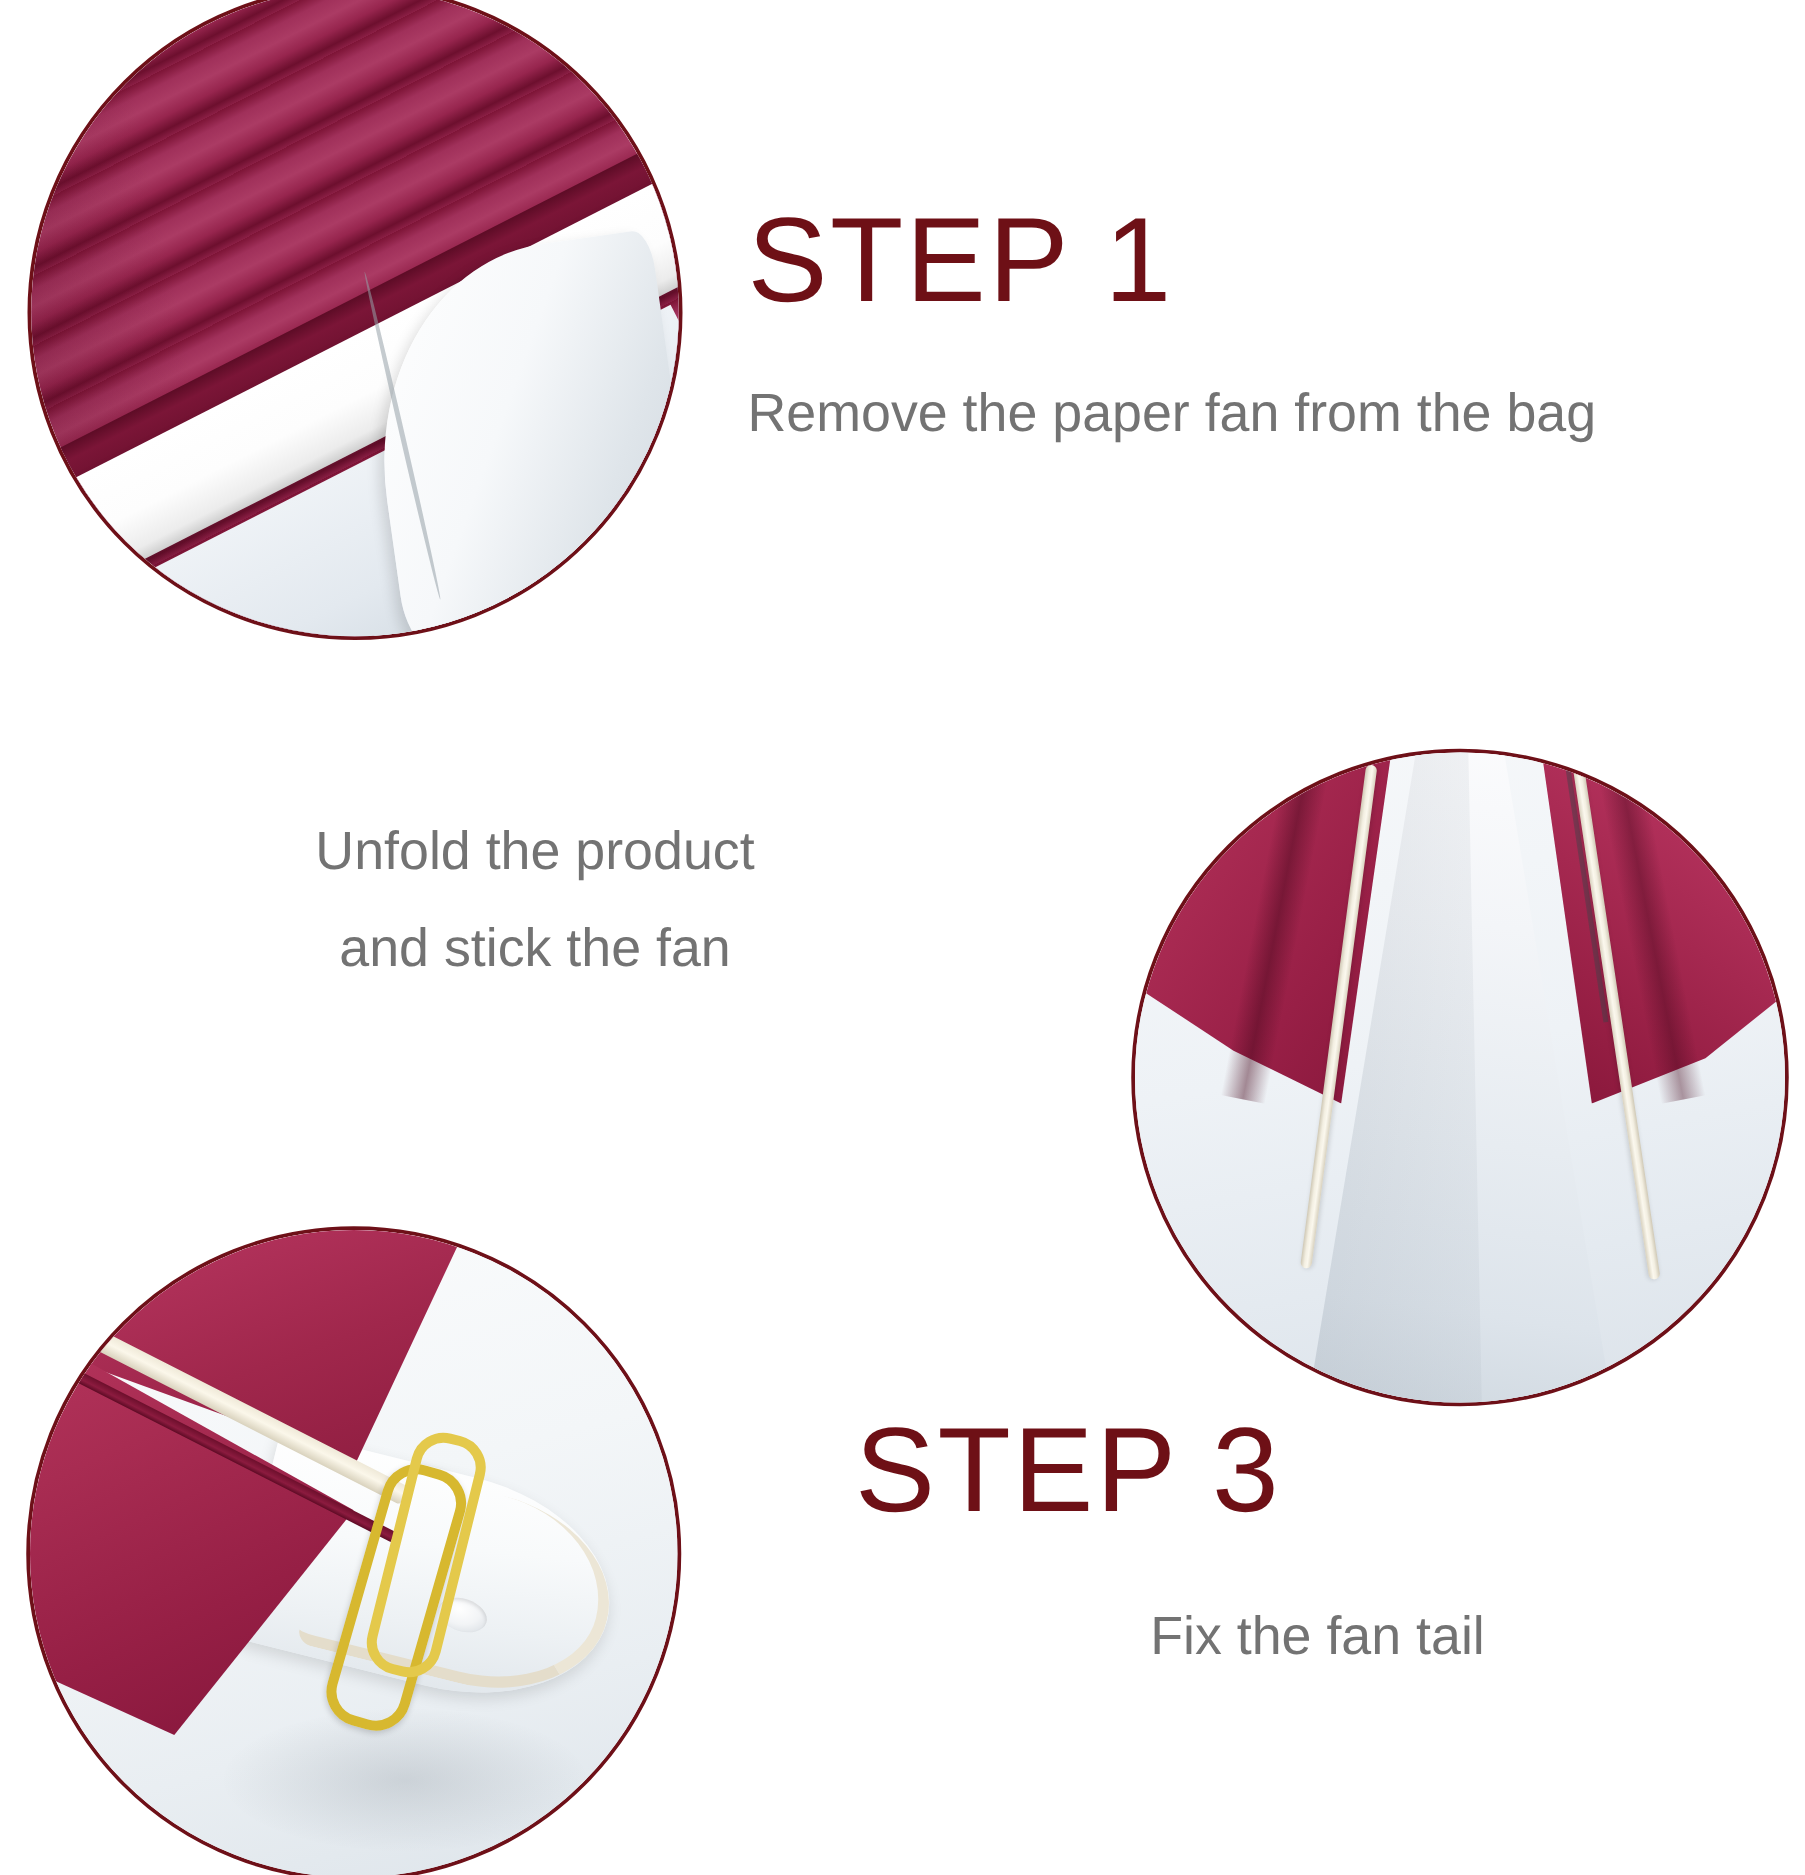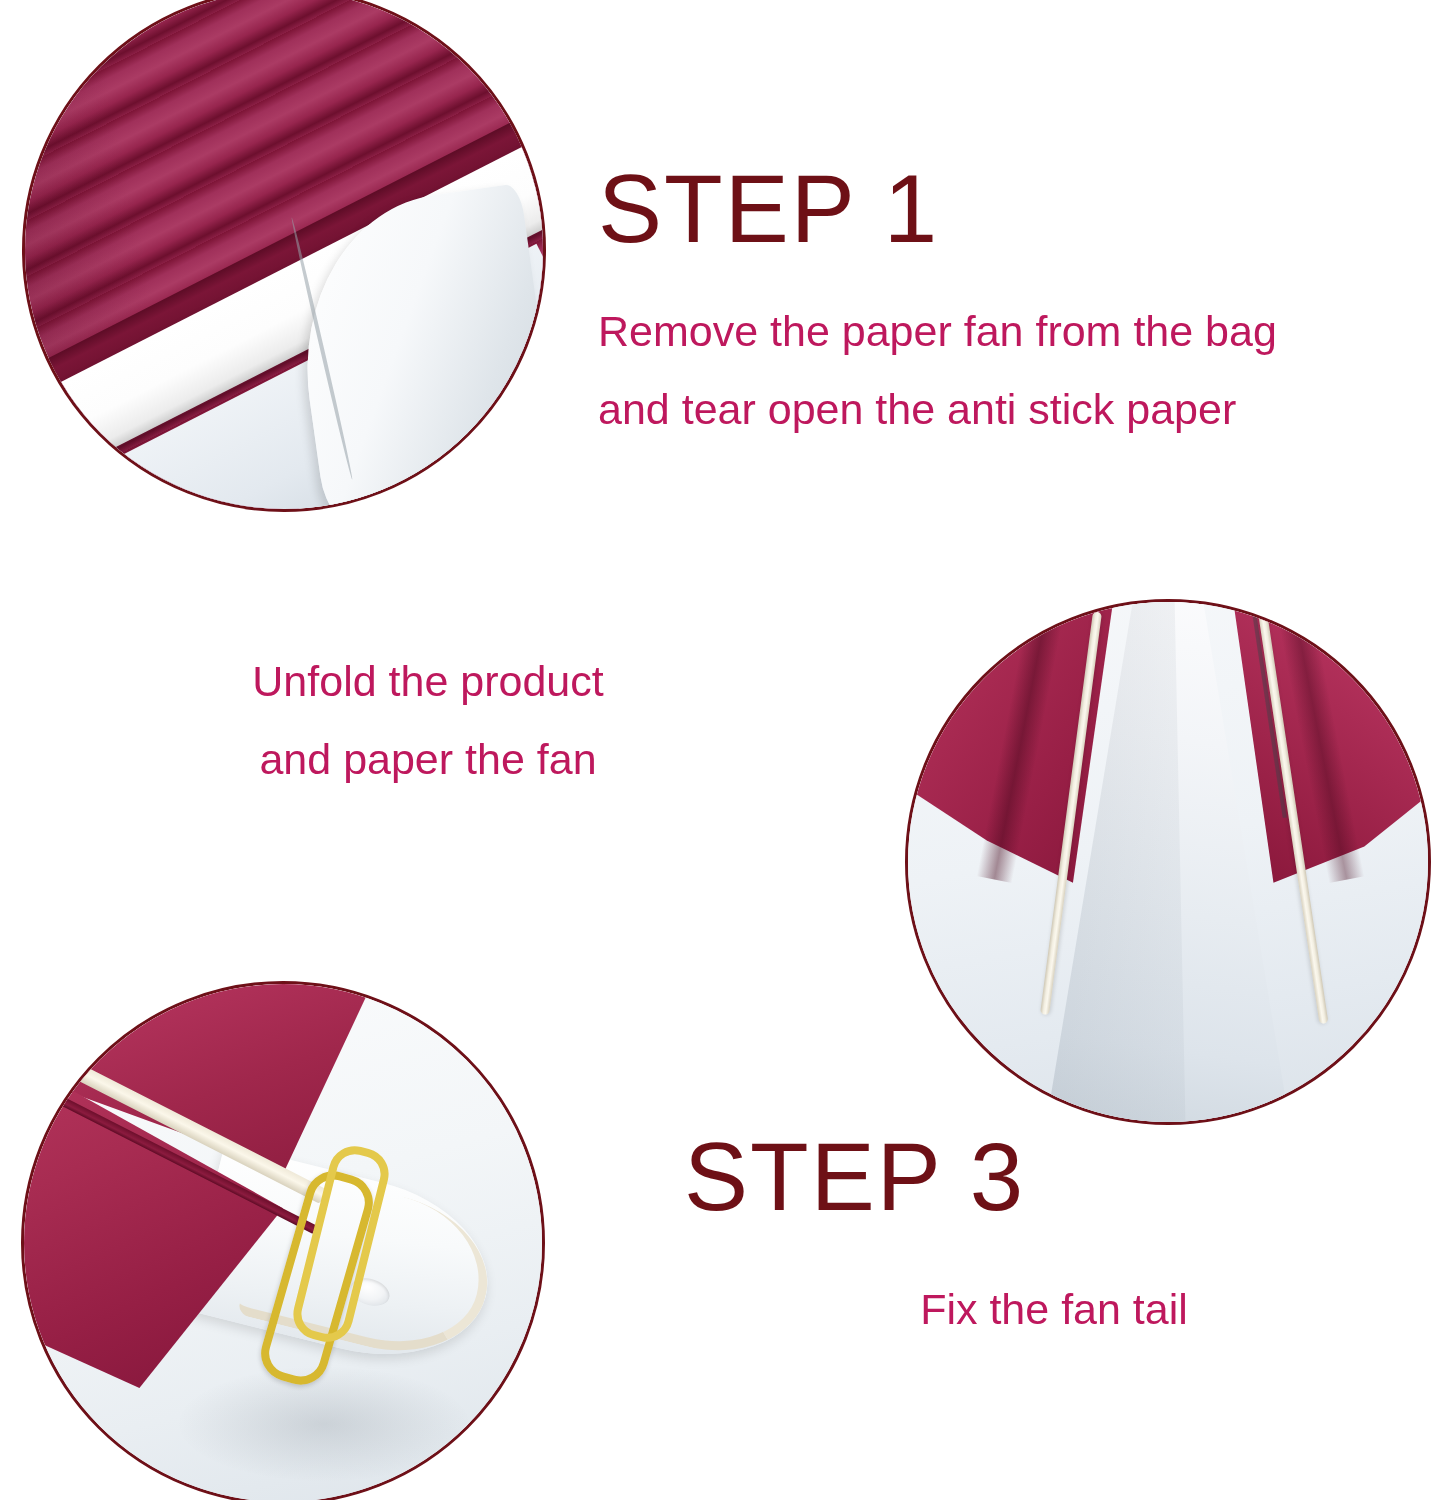--- a/index.html
+++ b/index.html
@@ -311,21 +311,21 @@
     color: #6e1016;
     font-family: "Liberation Sans", sans-serif;
     font-weight: 400;
     font-size: 96px;
     line-height: 1.02;
     letter-spacing: 2px;
     white-space: nowrap;
     margin: 0;
   }
   .step-desc {
-    color: #be185d;
+    color: #737373;
     font-family: "Liberation Sans", sans-serif;
     font-weight: 400;
     font-size: 43px;
     line-height: 1.82;
     margin: 0;
     white-space: nowrap;
   }
 
   
   #text-step1 { left: 598px; top: 160px; text-align: left; }
@@ -355,28 +355,27 @@
       <div class="p1-whitestrip"></div>
       <div class="p1-peel"></div>
       <div class="p1-peel-edge"></div>
     </div>
   </div>
 
   <div class="step-block" id="text-step1">
     <h2 class="step-title">STEP 1</h2>
     <div class="step-desc-wrap">
       <p class="step-desc">Remove the paper fan from the bag</p>
-      <p class="step-desc">and tear open the anti stick paper</p>
     </div>
   </div>
 
   <div class="step-block" id="text-step2">
     <div class="step-desc-wrap">
       <p class="step-desc">Unfold the product</p>
-      <p class="step-desc">and paper the fan</p>
+      <p class="step-desc">and stick the fan</p>
     </div>
   </div>
 
   <div class="photo-circle" id="circle-step2">
     <div class="photo-inner">
       <div class="p2-bg"></div>
       <div class="p2-fan-left"></div>
       <div class="p2-fan-right"></div>
       <div class="p2-fan-fold-l"></div>
       <div class="p2-fan-fold-r"></div>

